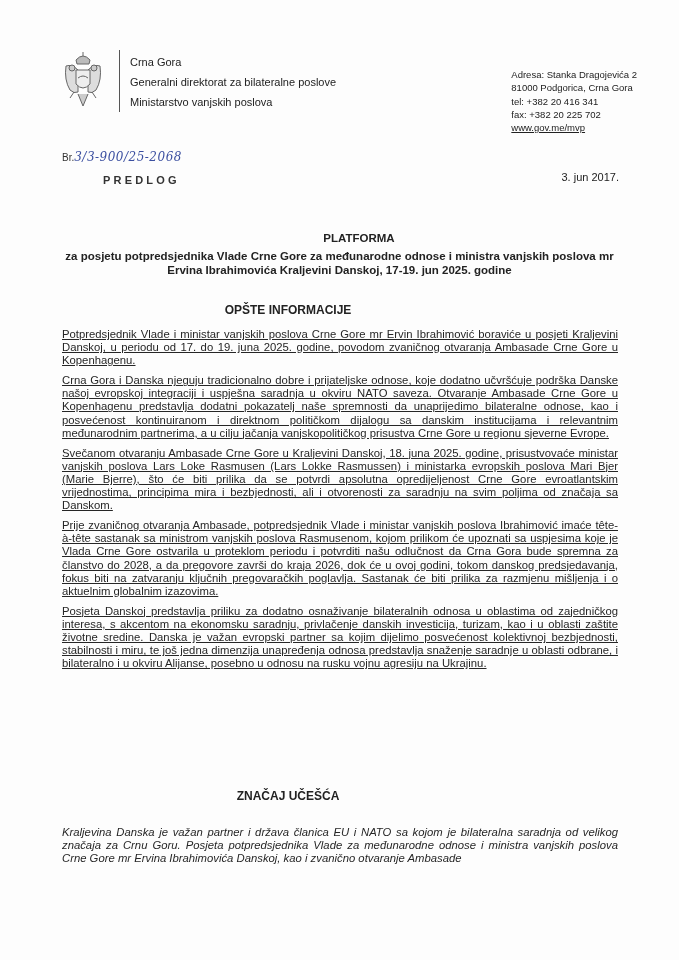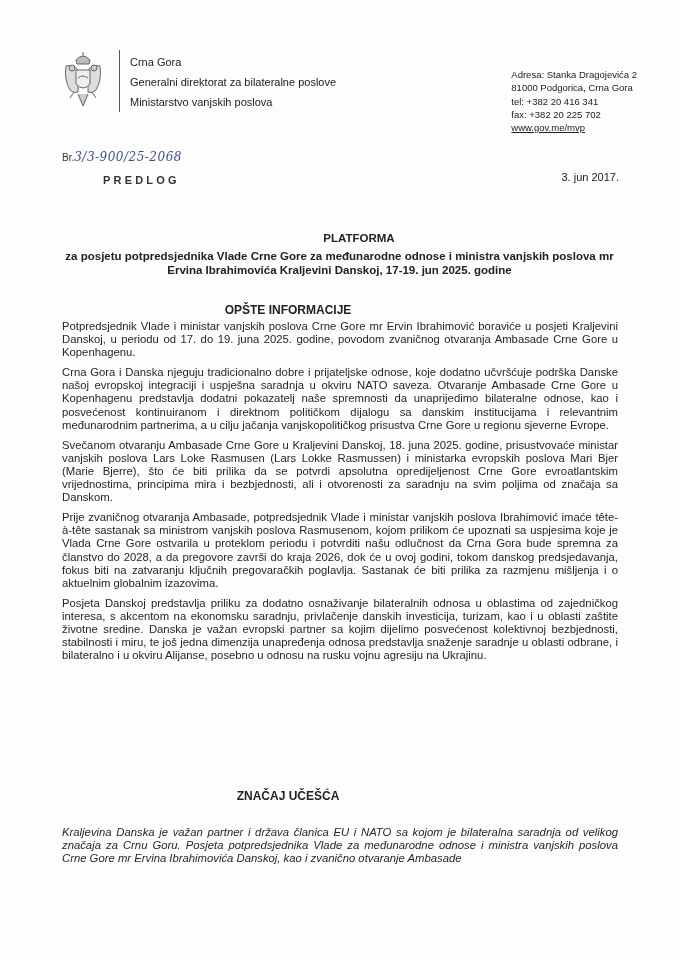--- a/index.html
+++ b/index.html
@@ -75,21 +75,21 @@
   <div class="br-line">
     <span>Br.</span><span class="hand">3/3-900/25-2068</span>
   </div>
   <div class="predlog">PREDLOG</div>
   <div class="date">3. jun 2017.</div>
 
   <div class="title">PLATFORMA</div>
   <div class="subtitle">za posjetu potpredsjednika Vlade Crne Gore za međunarodne odnose i ministra vanjskih poslova mr Ervina Ibrahimovića Kraljevini Danskoj, 17-19. jun 2025. godine</div>
 
   <div class="h-section" style="top:303px;">OPŠTE INFORMACIJE</div>
-  <div class="body" style="top:320px;">
+  <div class="body" style="top:328px;text-decoration:underline;">
     <p>Potpredsjednik Vlade i ministar vanjskih poslova Crne Gore mr Ervin Ibrahimović boraviće u posjeti Kraljevini Danskoj, u periodu od 17. do 19. juna 2025. godine, povodom zvaničnog otvaranja Ambasade Crne Gore u Kopenhagenu.</p>
     <p>Crna Gora i Danska njeguju tradicionalno dobre i prijateljske odnose, koje dodatno učvršćuje podrška Danske našoj evropskoj integraciji i uspješna saradnja u okviru NATO saveza. Otvaranje Ambasade Crne Gore u Kopenhagenu predstavlja dodatni pokazatelj naše spremnosti da unaprijedimo bilateralne odnose, kao i posvećenost kontinuiranom i direktnom političkom dijalogu sa danskim institucijama i relevantnim međunarodnim partnerima, a u cilju jačanja vanjskopolitičkog prisustva Crne Gore u regionu sjeverne Evrope.</p>
     <p>Svečanom otvaranju Ambasade Crne Gore u Kraljevini Danskoj, 18. juna 2025. godine, prisustvovaće ministar vanjskih poslova Lars Loke Rasmusen (Lars Lokke Rasmussen) i ministarka evropskih poslova Mari Bjer (Marie Bjerre), što će biti prilika da se potvrdi apsolutna opredijeljenost Crne Gore evroatlantskim vrijednostima, principima mira i bezbjednosti, ali i otvorenosti za saradnju na svim poljima od značaja sa Danskom.</p>
     <p>Prije zvaničnog otvaranja Ambasade, potpredsjednik Vlade i ministar vanjskih poslova Ibrahimović imaće tête-à-tête sastanak sa ministrom vanjskih poslova Rasmusenom, kojom prilikom će upoznati sa uspjesima koje je Vlada Crne Gore ostvarila u proteklom periodu i potvrditi našu odlučnost da Crna Gora bude spremna za članstvo do 2028, a da pregovore završi do kraja 2026, dok će u ovoj godini, tokom danskog predsjedavanja, fokus biti na zatvaranju ključnih pregovaračkih poglavlja. Sastanak će biti prilika za razmjenu mišljenja i o aktuelnim globalnim izazovima.</p>
     <p>Posjeta Danskoj predstavlja priliku za dodatno osnaživanje bilateralnih odnosa u oblastima od zajedničkog interesa, s akcentom na ekonomsku saradnju, privlačenje danskih investicija, turizam, kao i u oblasti zaštite životne sredine. Danska je važan evropski partner sa kojim dijelimo posvećenost kolektivnoj bezbjednosti, stabilnosti i miru, te još jedna dimenzija unapređenja odnosa predstavlja snaženje saradnje u oblasti odbrane, i bilateralno i u okviru Alijanse, posebno u odnosu na rusku vojnu agresiju na Ukrajinu.</p>
   </div>
 
   <div class="h-section" style="top:789px;">ZNAČAJ UČEŠĆA</div>
   <div class="body italic" style="top:826px;">
     <p>Kraljevina Danska je važan partner i država članica EU i NATO sa kojom je bilateralna saradnja od velikog značaja za Crnu Goru. Posjeta potpredsjednika Vlade za međunarodne odnose i ministra vanjskih poslova Crne Gore mr Ervina Ibrahimovića Danskoj, kao i zvanično otvaranje Ambasade</p>

